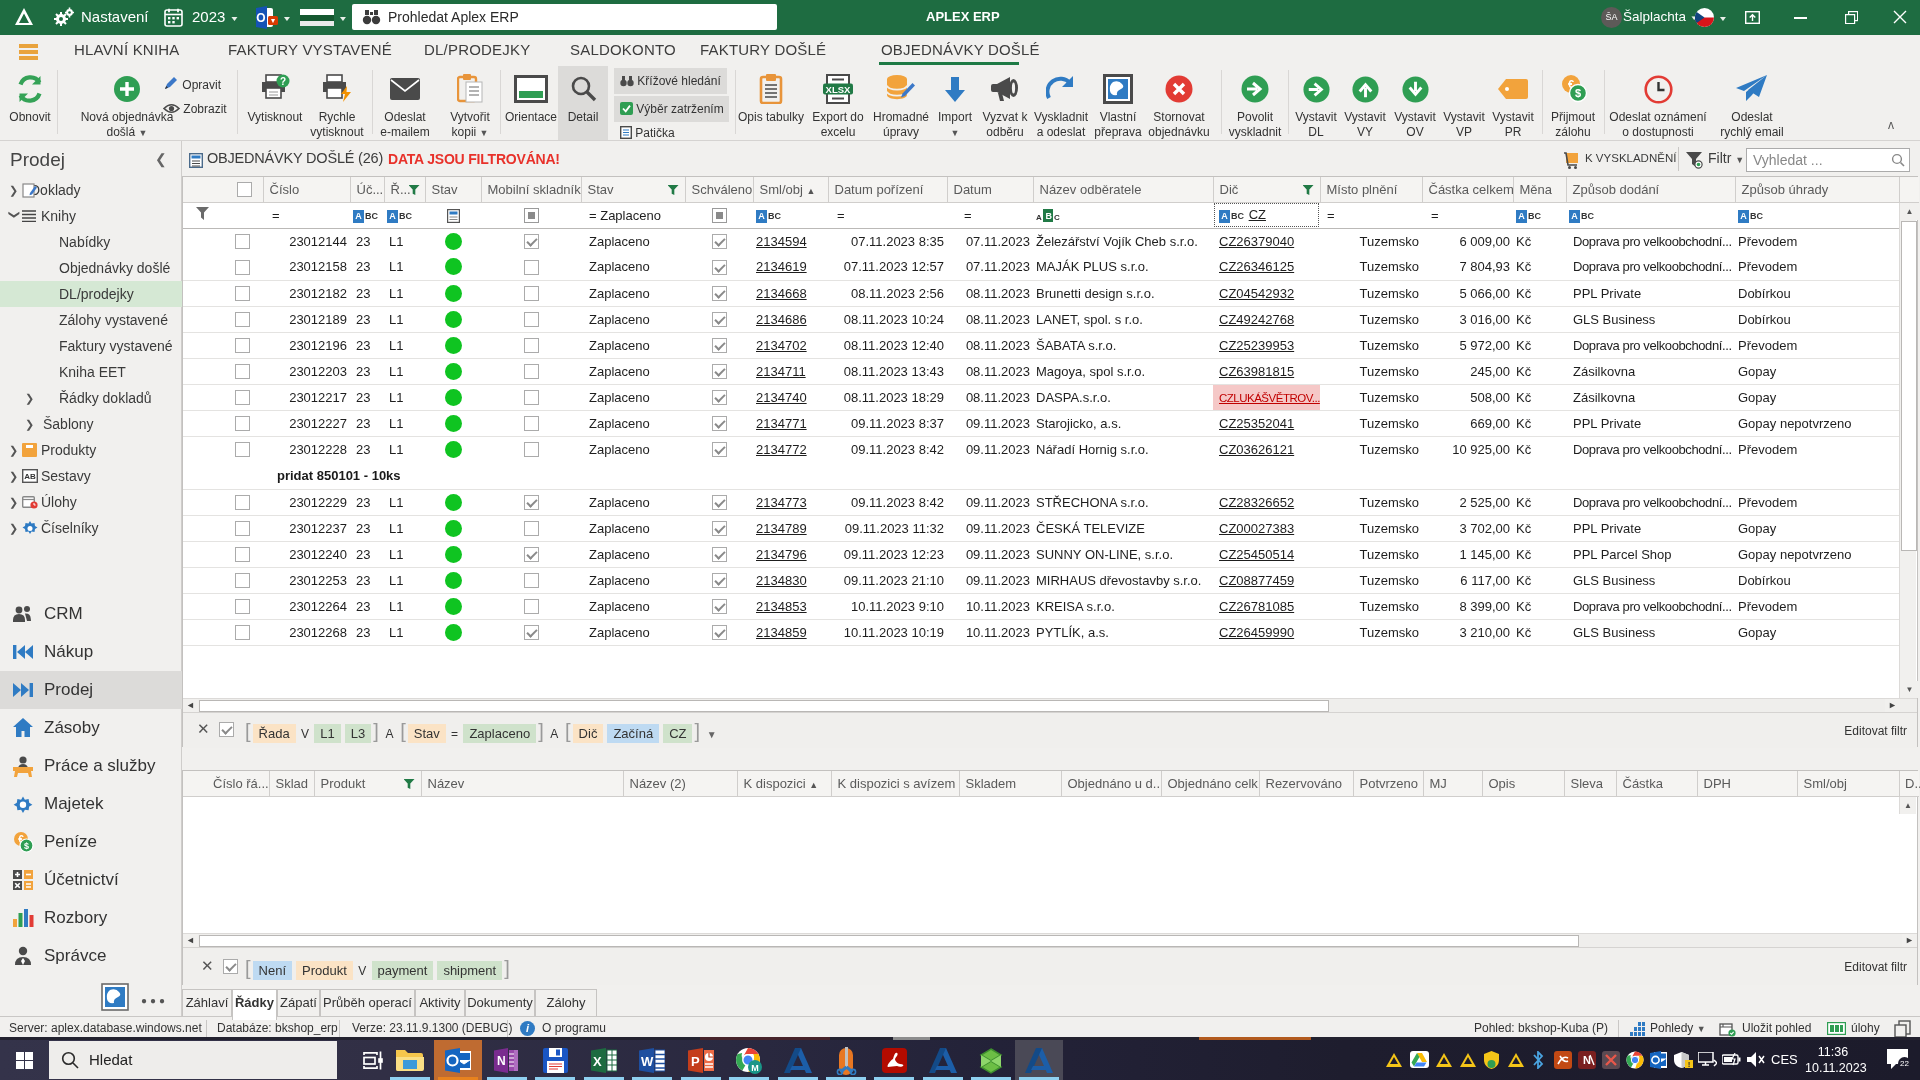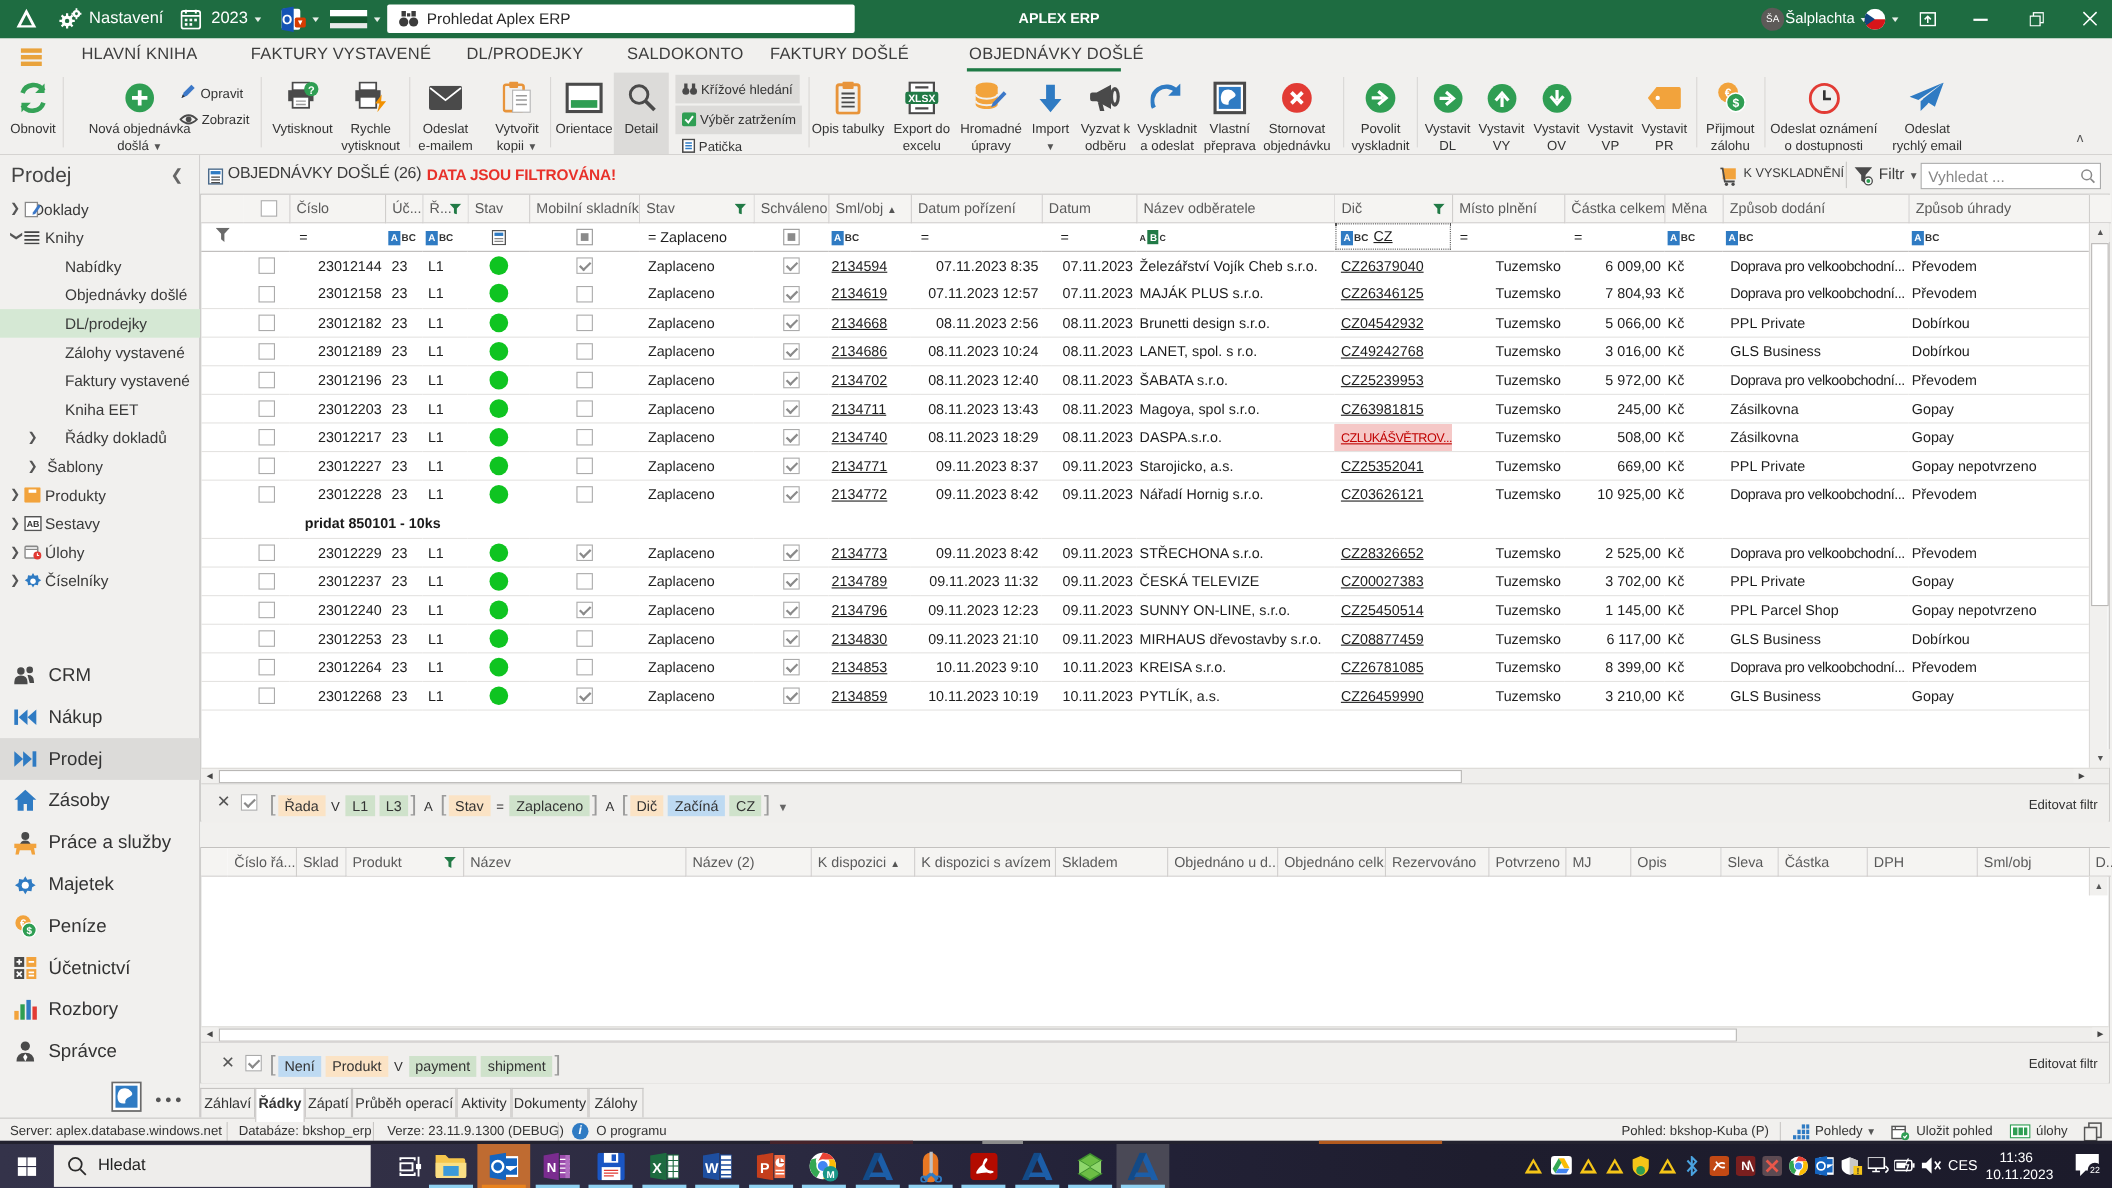--- a/index.html
+++ b/index.html
@@ -1094,21 +1094,21 @@
    <div class="edit">Editovat filtr</div>
   </div>
  </div>
  <div id="btabs">
   <div class="btab" style="left:0px;width:50px;">Záhlaví</div>
   <div class="btab sel" style="left:50px;width:45px;">Řádky</div>
   <div class="btab" style="left:95px;width:43px;">Zápatí</div>
   <div class="btab" style="left:138px;width:95px;">Průběh operací</div>
   <div class="btab" style="left:233px;width:50px;">Aktivity</div>
   <div class="btab" style="left:283px;width:70px;">Dokumenty</div>
-  <div class="btab" style="left:353px;width:50px;">Zálohy</div>
+  <div class="btab" style="left:353px;width:62px;">Zálohy</div>
  </div>
 </div>
 <div id="statusbar">
  <div class="s" style="left:9px;">Server: aplex.database.windows.net</div>
  <div class="sep" style="left:206px;"></div>
  <div class="s" style="left:217px;">Databáze: bkshop_erp</div>
  <div class="sep" style="left:339px;"></div>
  <div class="s" style="left:352px;">Verze: 23.11.9.1300 (DEBUG)</div>
  <div class="sep" style="left:507px;"></div>
  <div class="abs" style="left:520px;top:4px;width:15px;height:15px;border-radius:50%;background:#2f7bc3;color:#fff;font-size:11px;font-style:italic;font-weight:bold;text-align:center;line-height:15px;">i</div>

